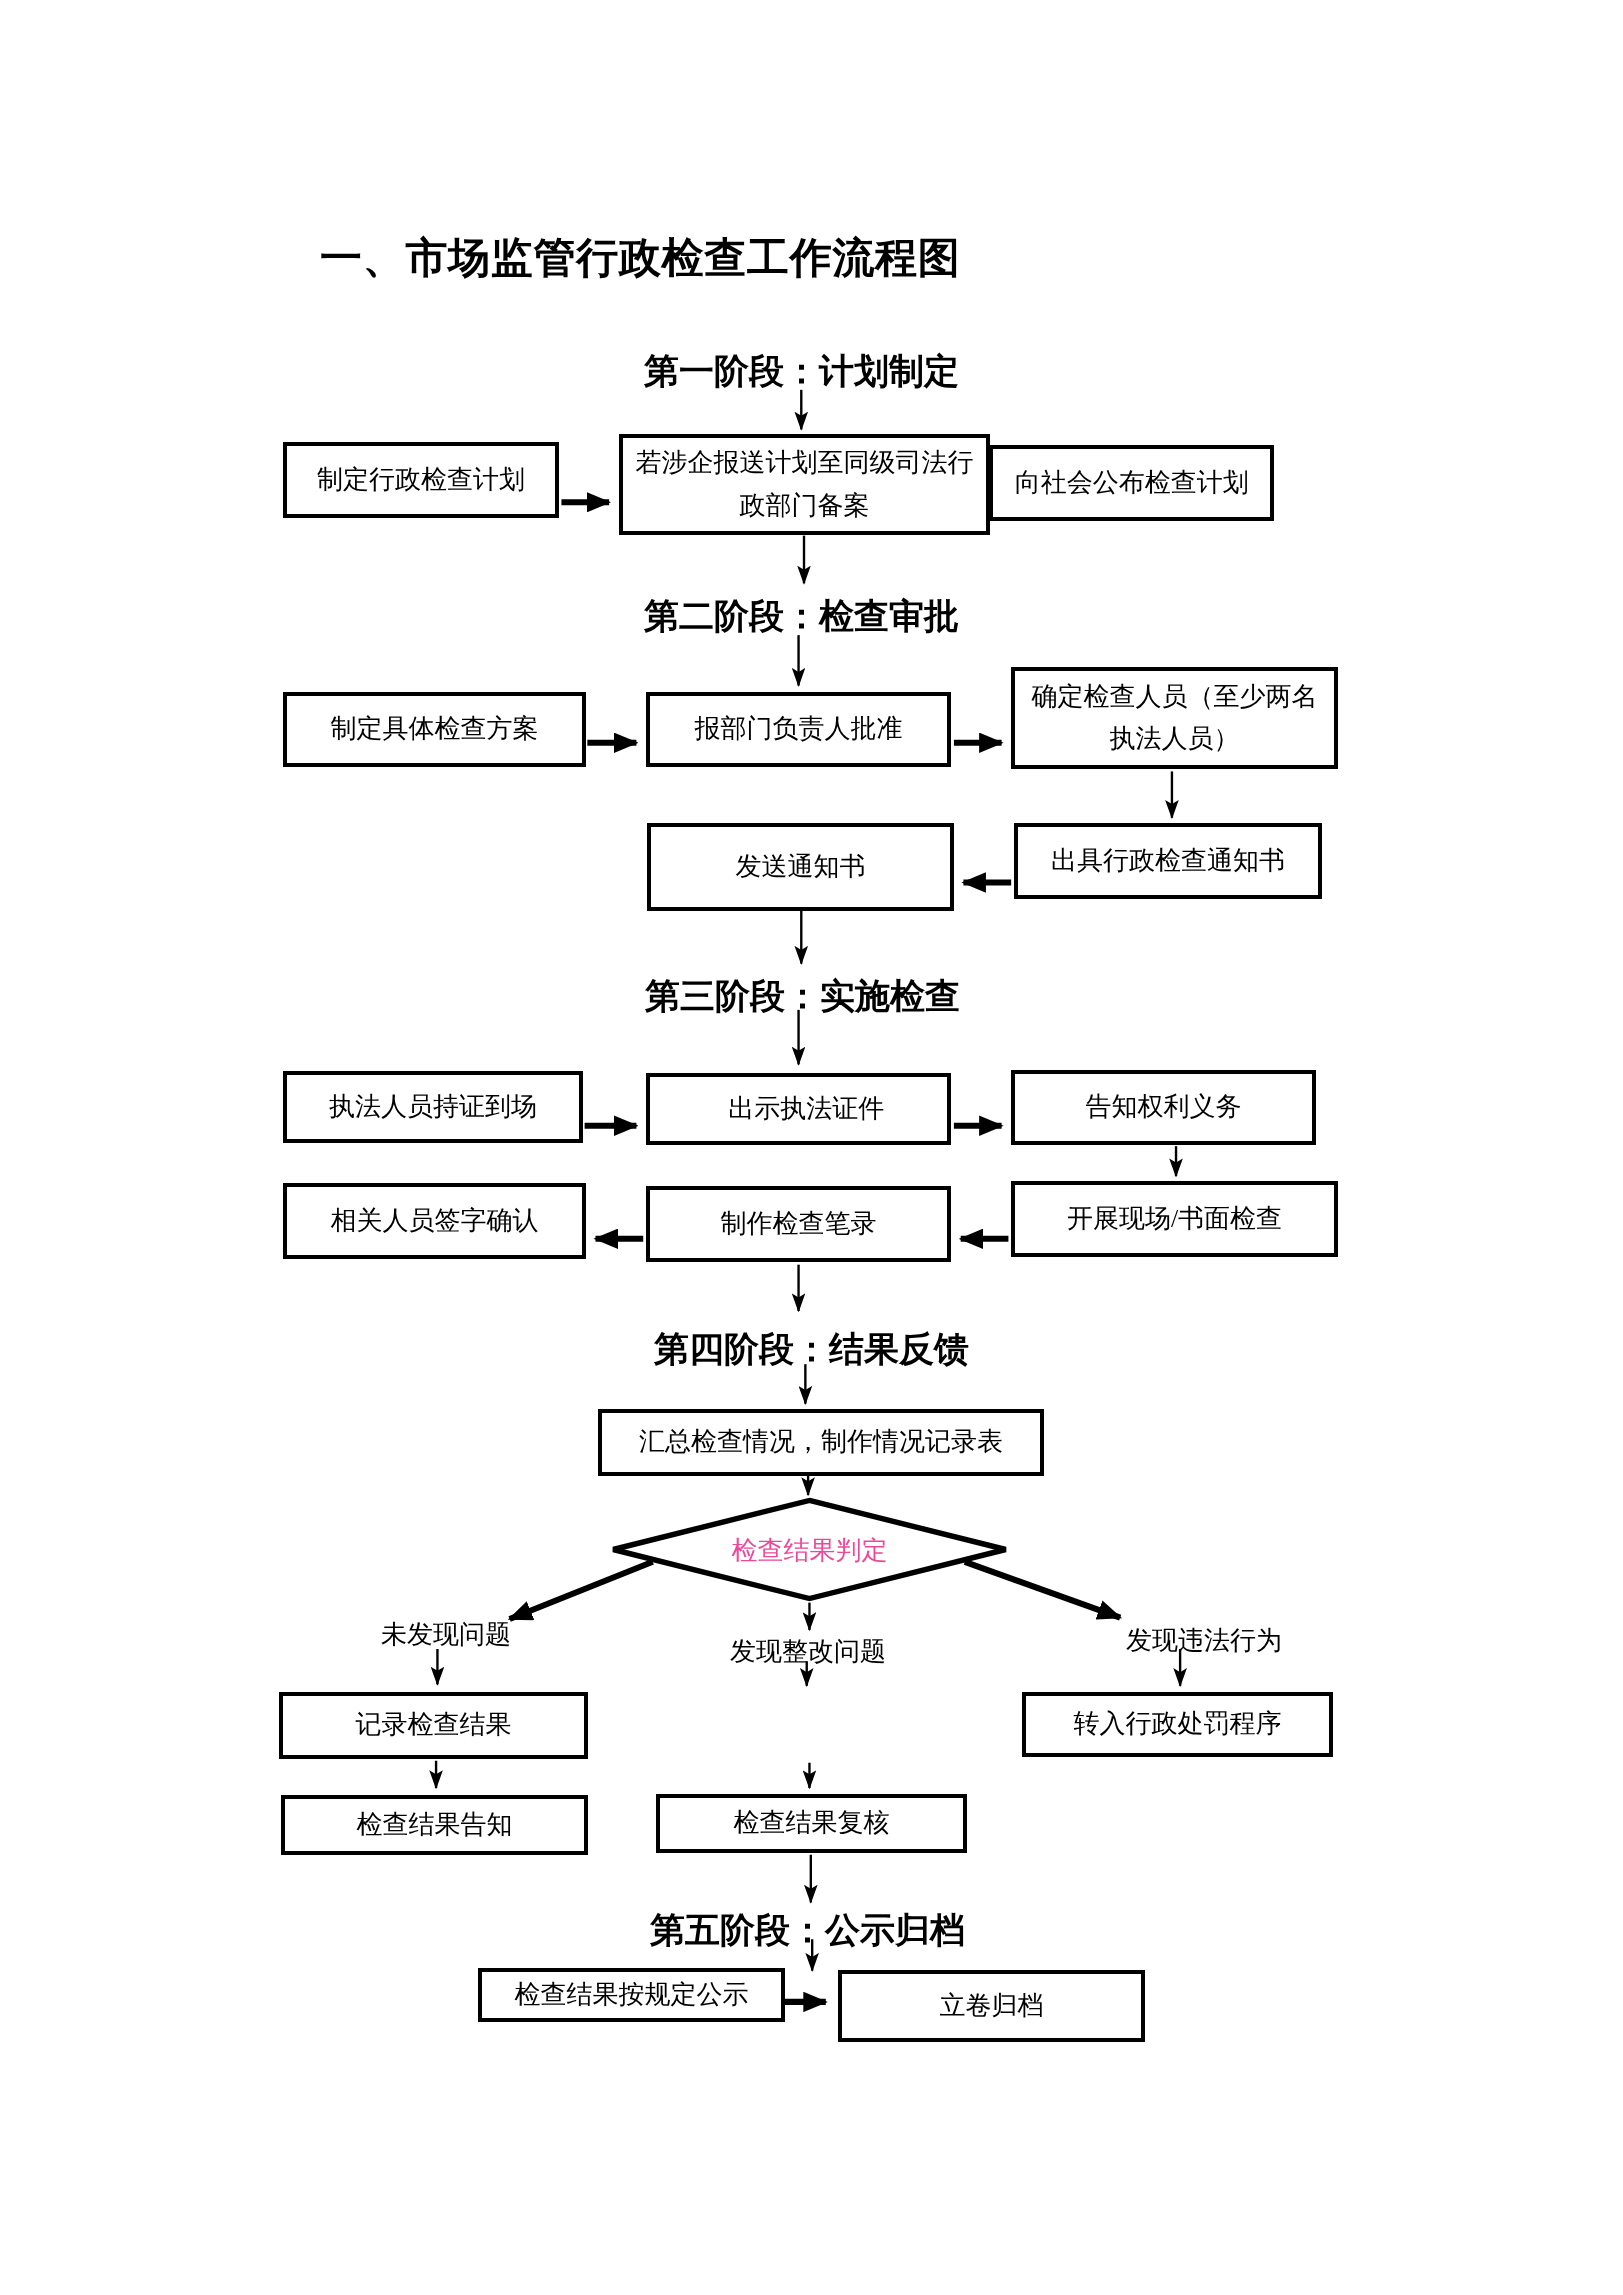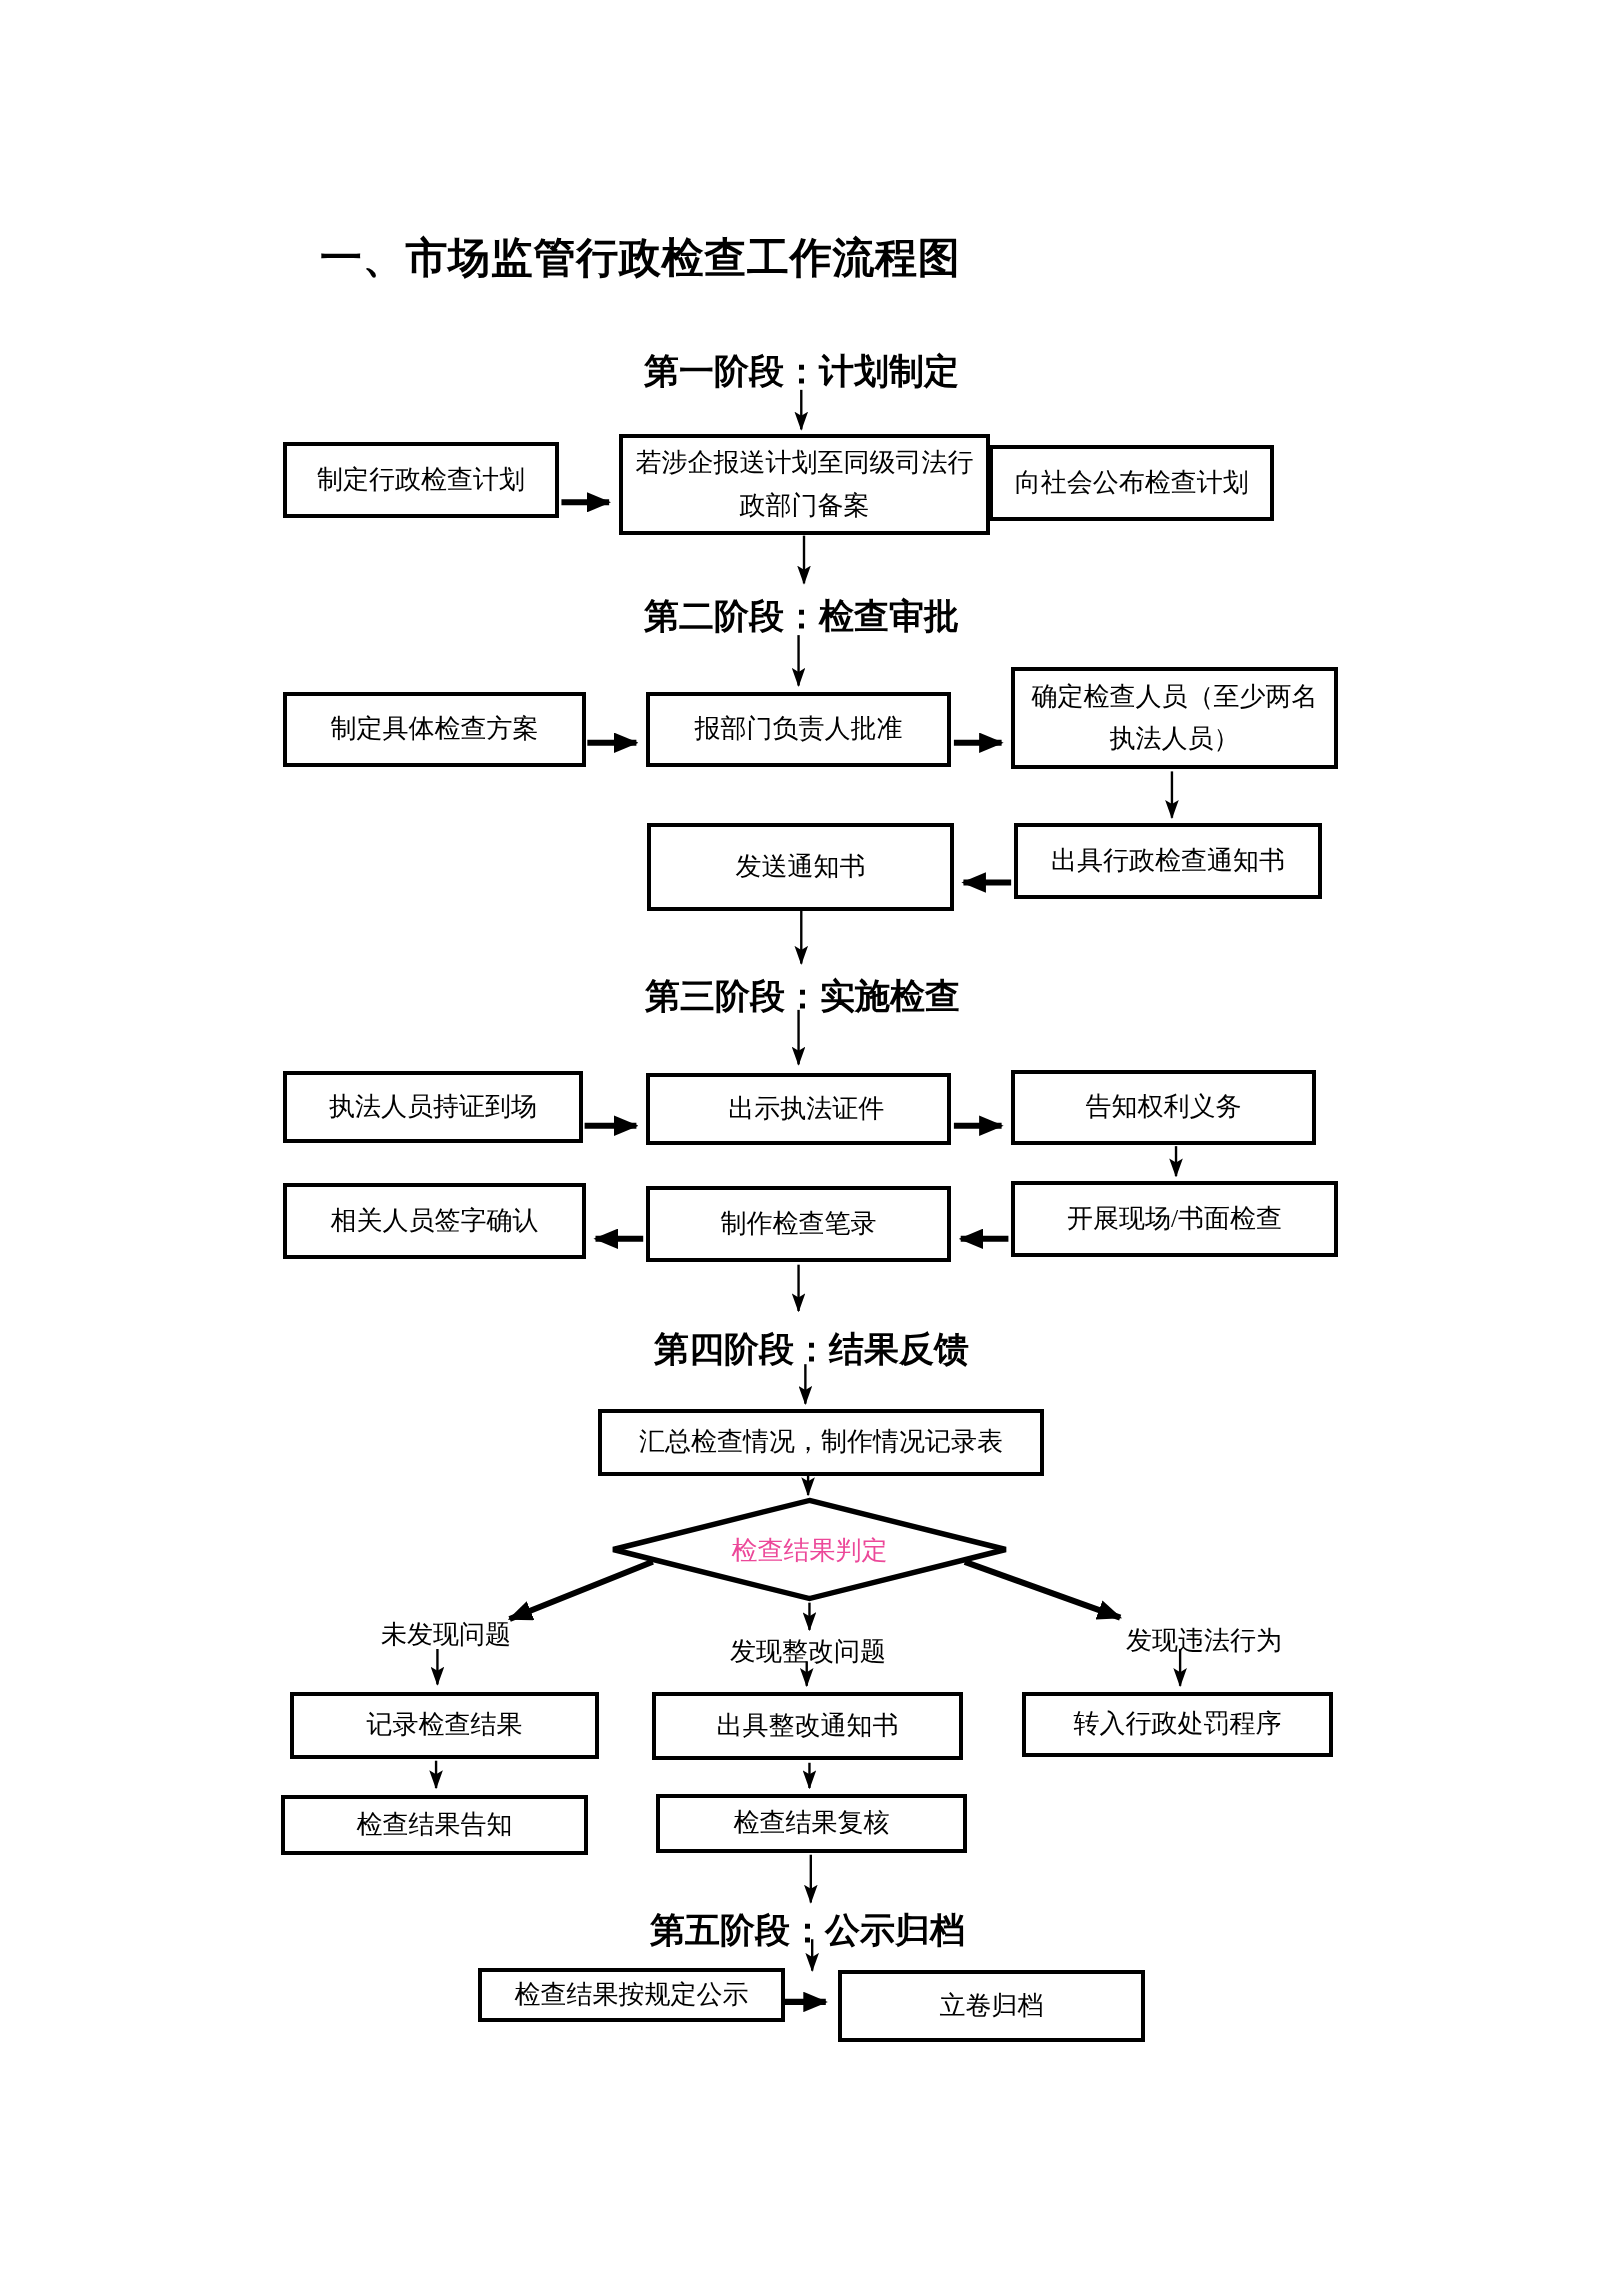--- a/index.html
+++ b/index.html
@@ -159,22 +159,21 @@
   <div class="node" style="left:1011px; top:1181px; width:327px; height:76px;">开展现场/书面检查</div>
 
   <div class="node" style="left:598px;  top:1409px; width:446px; height:67px;">汇总检查情况，制作情况记录表</div>
 
   <div class="diamond-label">检查结果判定</div>
 
   <div class="branch" style="left:337px;  top:1617px;">未发现问题</div>
   <div class="branch" style="left:699px; top:1634px;">发现整改问题</div>
   <div class="branch" style="left:1095px; top:1623px;">发现违法行为</div>
 
-  <div class="node" style="left:290px;  top:1692px; width:309px; height:67px;text-align:right;">记录检查结果</div>
-  <div class="node" style="left:652px;  top:1692px; width:311px; height:68px;">出具整改通知书</div>
+  <div class="node" style="left:279px;  top:1692px; width:309px; height:67px;text-align:right;">记录检查结果</div>
   <div class="node" style="left:1022px; top:1692px; width:311px; height:65px;">转入行政处罚程序</div>
   <div class="node" style="left:281px;  top:1795px; width:307px; height:60px;">检查结果告知</div>
   <div class="node" style="left:656px;  top:1794px; width:311px; height:59px;">检查结果复核</div>
 
   <div class="node" style="left:454px;  top:1968px; width:307px; height:54px;margin-left:24px;">检查结果按规定公示</div>
   <div class="node" style="left:838px; top:1970px; width:307px; height:72px;">立卷归档</div>
 
 </div>
 
 

